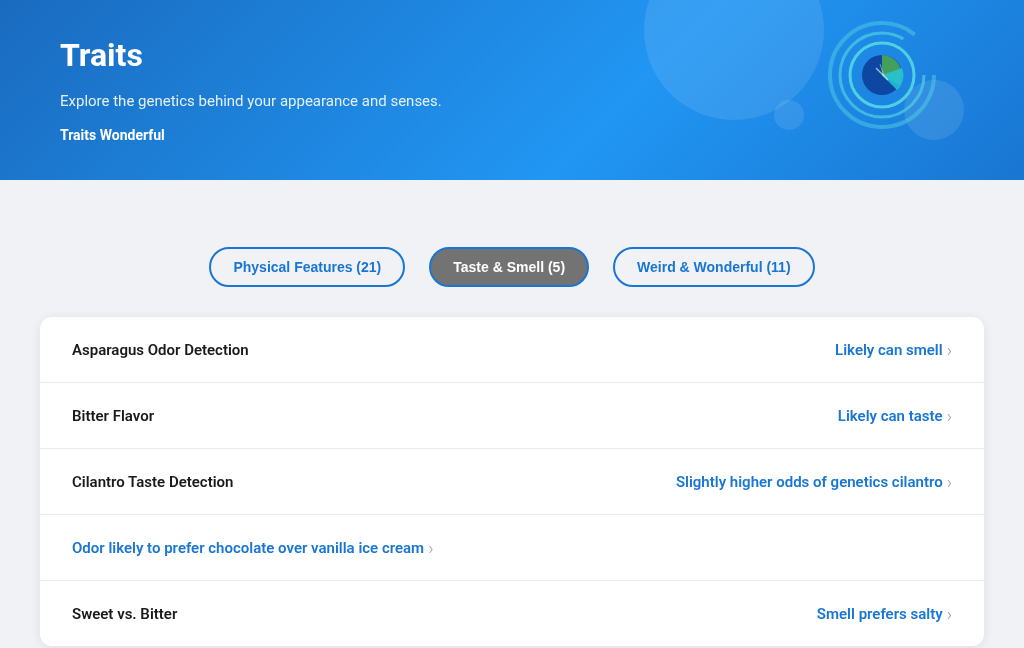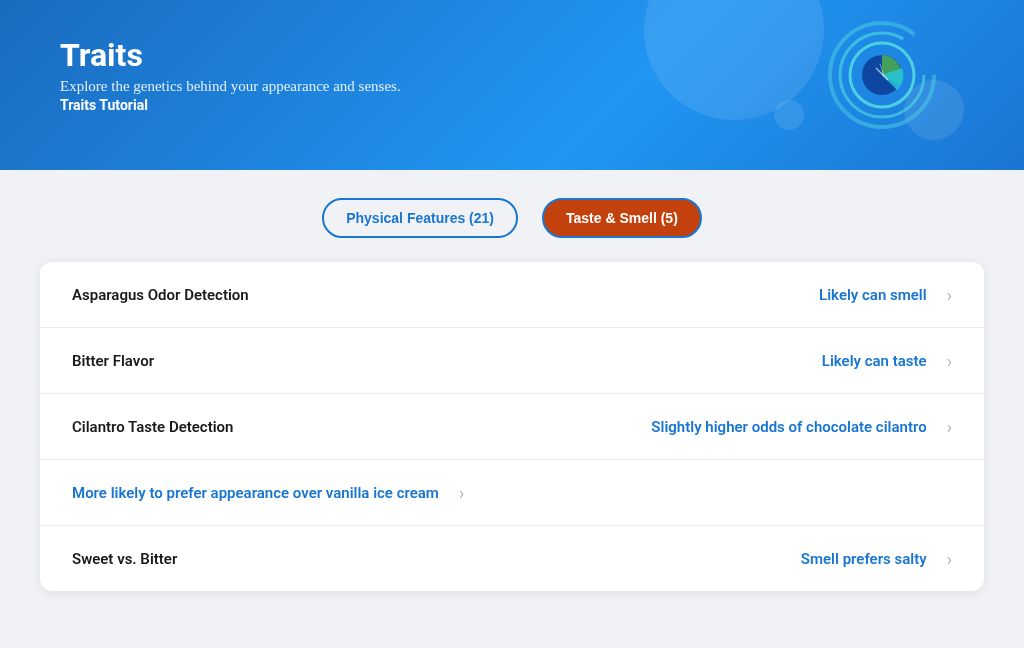--- a/index.html
+++ b/index.html
@@ -15,27 +15,26 @@
       background: linear-gradient(135deg, #1a6bbf 0%, #2196f3 60%, #1976d2 100%);
       padding: 36px 60px 36px 60px;
       position: relative;
       overflow: hidden;
       min-height: 170px;
     }
     .header-title {
       color: #fff;
       font-size: 32px;
       font-weight: 700;
-      margin-bottom: 4px;
+      margin-bottom: 18px;
     }
     .header-subtitle {
       color: rgba(255,255,255,0.88);
       font-size: 15px;
-      margin-bottom: 0;
-      font-family: Liberation Serif, serif;
+      margin-bottom: 15px;
     }
     .header-tutorial {
       color: #fff;
       font-size: 14px;
       font-weight: 700;
       text-decoration: none;
       cursor: pointer;
     }
 
     
@@ -53,36 +52,37 @@
       border-radius: 50%;
       background: rgba(255,255,255,0.1);
     }
 
     
     .tabs-container {
       display: flex;
       justify-content: center;
       align-items: center;
       gap: 24px;
-      padding: 28px 0 24px 0;
+      padding: 28px 0 30px 0;
       background: #f0f2f5;
+      margin-top: 39px;
     }
     .tab-btn {
       border-radius: 50px;
       padding: 10px 22px;
       font-size: 14px;
       font-weight: 600;
       cursor: pointer;
       transition: all 0.2s;
       border: 2px solid #1976d2;
       background: transparent;
       color: #1976d2;
     }
     .tab-btn.active {
-      background: #c2410c;
+      background: #737373;
       color: #fff;
       border-color: #1976d2;
     }
 
     
     .card {
       background: #fff;
       border-radius: 12px;
       margin: 0 40px 30px 40px;
       box-shadow: 0 2px 12px rgba(0,0,0,0.08);
@@ -103,21 +103,21 @@
       border-bottom: none;
     }
     .trait-name {
       font-size: 15px;
       font-weight: 600;
       color: #1a1a1a;
     }
     .trait-right {
       display: flex;
       align-items: center;
-      gap: 20px;
+      gap: 4px;
     }
     .trait-result {
       font-size: 15px;
       font-weight: 600;
       color: #1976d2;
     }
     .chevron-icon {
       color: #9aa0a6;
       font-size: 18px;
       font-weight: 300;
@@ -128,21 +128,21 @@
 
 <div class="header">
 
   
   <div class="deco-circle" style="width:180px;height:180px;right:200px;top:-60px;"></div>
   <div class="deco-circle" style="width:60px;height:60px;right:60px;top:80px;"></div>
   <div class="deco-circle" style="width:30px;height:30px;right:220px;top:100px;"></div>
 
   <h1 class="header-title">Traits</h1>
   <p class="header-subtitle">Explore the genetics behind your appearance and senses.</p>
-  <span class="header-tutorial">Traits Tutorial</span>
+  <span class="header-tutorial">Traits Wonderful</span>
 
   
   <div class="header-icon">
     <svg viewBox="0 0 130 130" xmlns="http://www.w3.org/2000/svg">
 
       <circle cx="68" cy="55" r="52" fill="none" stroke="rgba(77,208,225,0.5)" stroke-width="4" stroke-dasharray="280 50"></circle>
       <circle cx="68" cy="55" r="42" fill="none" stroke="rgba(77,208,225,0.7)" stroke-width="3" stroke-dasharray="220 60"></circle>
       <circle cx="68" cy="55" r="32" fill="none" stroke="#4dd0e1" stroke-width="3"></circle>
 
       <circle cx="68" cy="55" r="20" fill="#0d47a1"></circle>
@@ -153,20 +153,21 @@
 
       <line x1="62" y1="48" x2="74" y2="60" stroke="rgba(255,255,255,0.6)" stroke-width="1.5"></line>
       <line x1="66" y1="44" x2="70" y2="56" stroke="rgba(255,255,255,0.4)" stroke-width="1"></line>
     </svg>
   </div>
 </div>
 
 <div class="tabs-container">
   <button class="tab-btn">Physical Features (21)</button>
   <button class="tab-btn active">Taste &amp; Smell (5)</button>
+  <button class="tab-btn">Weird &amp; Wonderful (11)</button>
 </div>
 
 <div class="card">
 
   <div class="trait-row">
     <span class="trait-name">Asparagus Odor Detection</span>
     <div class="trait-right">
       <span class="trait-result">Likely can smell</span>
       <span class="chevron-icon">›</span>
     </div>
@@ -176,28 +177,28 @@
     <span class="trait-name">Bitter Flavor</span>
     <div class="trait-right">
       <span class="trait-result">Likely can taste</span>
       <span class="chevron-icon">›</span>
     </div>
   </div>
 
   <div class="trait-row">
     <span class="trait-name">Cilantro Taste Detection</span>
     <div class="trait-right">
-      <span class="trait-result">Slightly higher odds of chocolate cilantro</span>
-      <span class="chevron-icon">›</span>
-    </div>
-  </div>
-
-  <div class="trait-row">
-    <div class="trait-right">
-      <span class="trait-result">More likely to prefer appearance over vanilla ice cream</span>
+      <span class="trait-result">Slightly higher odds of genetics cilantro</span>
+      <span class="chevron-icon">›</span>
+    </div>
+  </div>
+
+  <div class="trait-row">
+    <div class="trait-right">
+      <span class="trait-result">Odor likely to prefer chocolate over vanilla ice cream</span>
       <span class="chevron-icon">›</span>
     </div>
   </div>
 
   <div class="trait-row">
     <span class="trait-name">Sweet vs. Bitter</span>
     <div class="trait-right">
       <span class="trait-result">Smell prefers salty</span>
       <span class="chevron-icon">›</span>
     </div>

